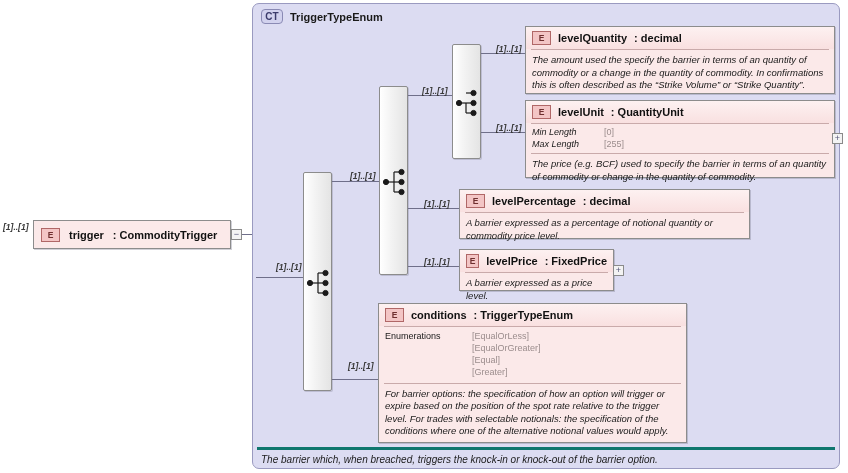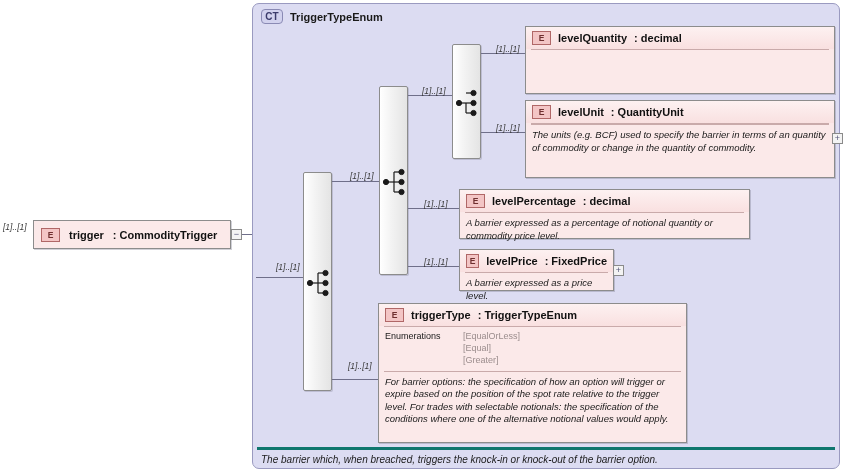--- a/index.html
+++ b/index.html
@@ -87,21 +87,21 @@
     display: grid; grid-template-columns: 62px auto; column-gap: 10px;
   }
   .facet-label { font-style: italic; color: #1a1a1a; }
   .facet-value { color: #9b8d8d; }
   .enums {
     padding: 4px 6px 4px 6px;
     font-size: 9px; line-height: 1.32;
     display: grid; grid-template-columns: 70px auto; column-gap: 8px;
   }
   .enum-label { color: #1a1a1a; }
-  .enum-values { color: #9b8d8d; }
+  .enum-values { color: #9b8d8d; margin-left: 9px; }
   .enum-values div { white-space: nowrap; }
 
   
   .trigger-box {
     position: absolute;
     left: 33px; top: 220px;
     width: 198px; height: 29px;
     background: #fbe9e9;
     border: 1px solid #8c8c8c;
     box-shadow: 1px 1px 0 rgba(120,120,140,.35);
@@ -117,21 +117,21 @@
     border-radius: 2px;
     box-shadow: 1px 1px 0 rgba(120,120,140,.3);
   }
 
   
   .line-h { position: absolute; height: 1px; background: #6f6f8a; }
 
   
   .card {
     position: absolute;
-    font-size: 8.5px; font-style: italic; font-weight: normal;
+    font-size: 8.5px; font-style: italic; font-weight: bold;
     color: #3a3a3a; white-space: nowrap;
   }
 
   
   .toggle {
     position: absolute;
     width: 11px; height: 11px;
     background: #f3f3f3;
     border: 1px solid #8a8a8a;
     display: flex; align-items: center; justify-content: center;
@@ -237,31 +237,38 @@
   <div class="card" style="left:496px; top:44px;">[1]..[1]</div>
   <div class="card" style="left:496px; top:123px;">[1]..[1]</div>
 
   <div class="ebox" style="left:525px; top:26px; width:310px; height:68px;">
     <div class="ebox-head">
       <span class="e-badge">E</span>
       <span class="e-name">levelQuantity</span>
       <span class="e-name">: decimal</span>
     </div>
     <div class="ebox-sep"></div>
+    <div class="ebox-desc">The amount used the specify the barrier in terms of an quantity of commodity or a change in the quantity of commodity. In confirmations this is often described as the “Strike Volume” or “Strike Quantity”.</div>
   </div>
 
   <div class="ebox" style="left:525px; top:100px; width:310px; height:78px;">
     <div class="ebox-head">
       <span class="e-badge">E</span>
       <span class="e-name">levelUnit</span>
       <span class="e-name">: QuantityUnit</span>
     </div>
     <div class="ebox-sep"></div>
-    <div class="ebox-sep"></div>
-    <div class="ebox-desc">The units (e.g. BCF) used to specify the barrier in terms of an quantity of commodity or change in the quantity of commodity.</div>
+    <div class="facets">
+      <span class="facet-label">Min Length</span>
+      <span class="facet-value">[0]</span>
+      <span class="facet-label">Max Length</span>
+      <span class="facet-value">[255]</span>
+    </div>
+    <div class="ebox-sep"></div>
+    <div class="ebox-desc">The price (e.g. BCF) used to specify the barrier in terms of an quantity of commodity or change in the quantity of commodity.</div>
   </div>
   <div class="toggle" style="left:832px; top:133px;">+</div>
 
   <div class="ebox" style="left:459px; top:189px; width:291px; height:50px;">
     <div class="ebox-head">
       <span class="e-badge">E</span>
       <span class="e-name">levelPercentage</span>
       <span class="e-name">: decimal</span>
     </div>
     <div class="ebox-sep"></div>
@@ -275,28 +282,29 @@
       <span class="e-name">: FixedPrice</span>
     </div>
     <div class="ebox-sep"></div>
     <div class="ebox-desc">A barrier expressed as a price level.</div>
   </div>
   <div class="toggle" style="left:613px; top:265px;">+</div>
 
   <div class="ebox" style="left:378px; top:303px; width:309px; height:140px;">
     <div class="ebox-head">
       <span class="e-badge">E</span>
-      <span class="e-name">triggerType</span>
+      <span class="e-name">conditions</span>
       <span class="e-name">: TriggerTypeEnum</span>
     </div>
     <div class="ebox-sep"></div>
     <div class="enums">
       <span class="enum-label">Enumerations</span>
       <span class="enum-values">
         <div>[EqualOrLess]</div>
+        <div>[EqualOrGreater]</div>
         <div>[Equal]</div>
         <div>[Greater]</div>
       </span>
     </div>
     <div class="ebox-sep"></div>
     <div class="ebox-desc">For barrier options: the specification of how an option will trigger or expire based on the position of the spot rate relative to the trigger level. For trades with selectable notionals: the specification of the conditions where one of the alternative notional values would apply.</div>
   </div>
 
 </div>
 

